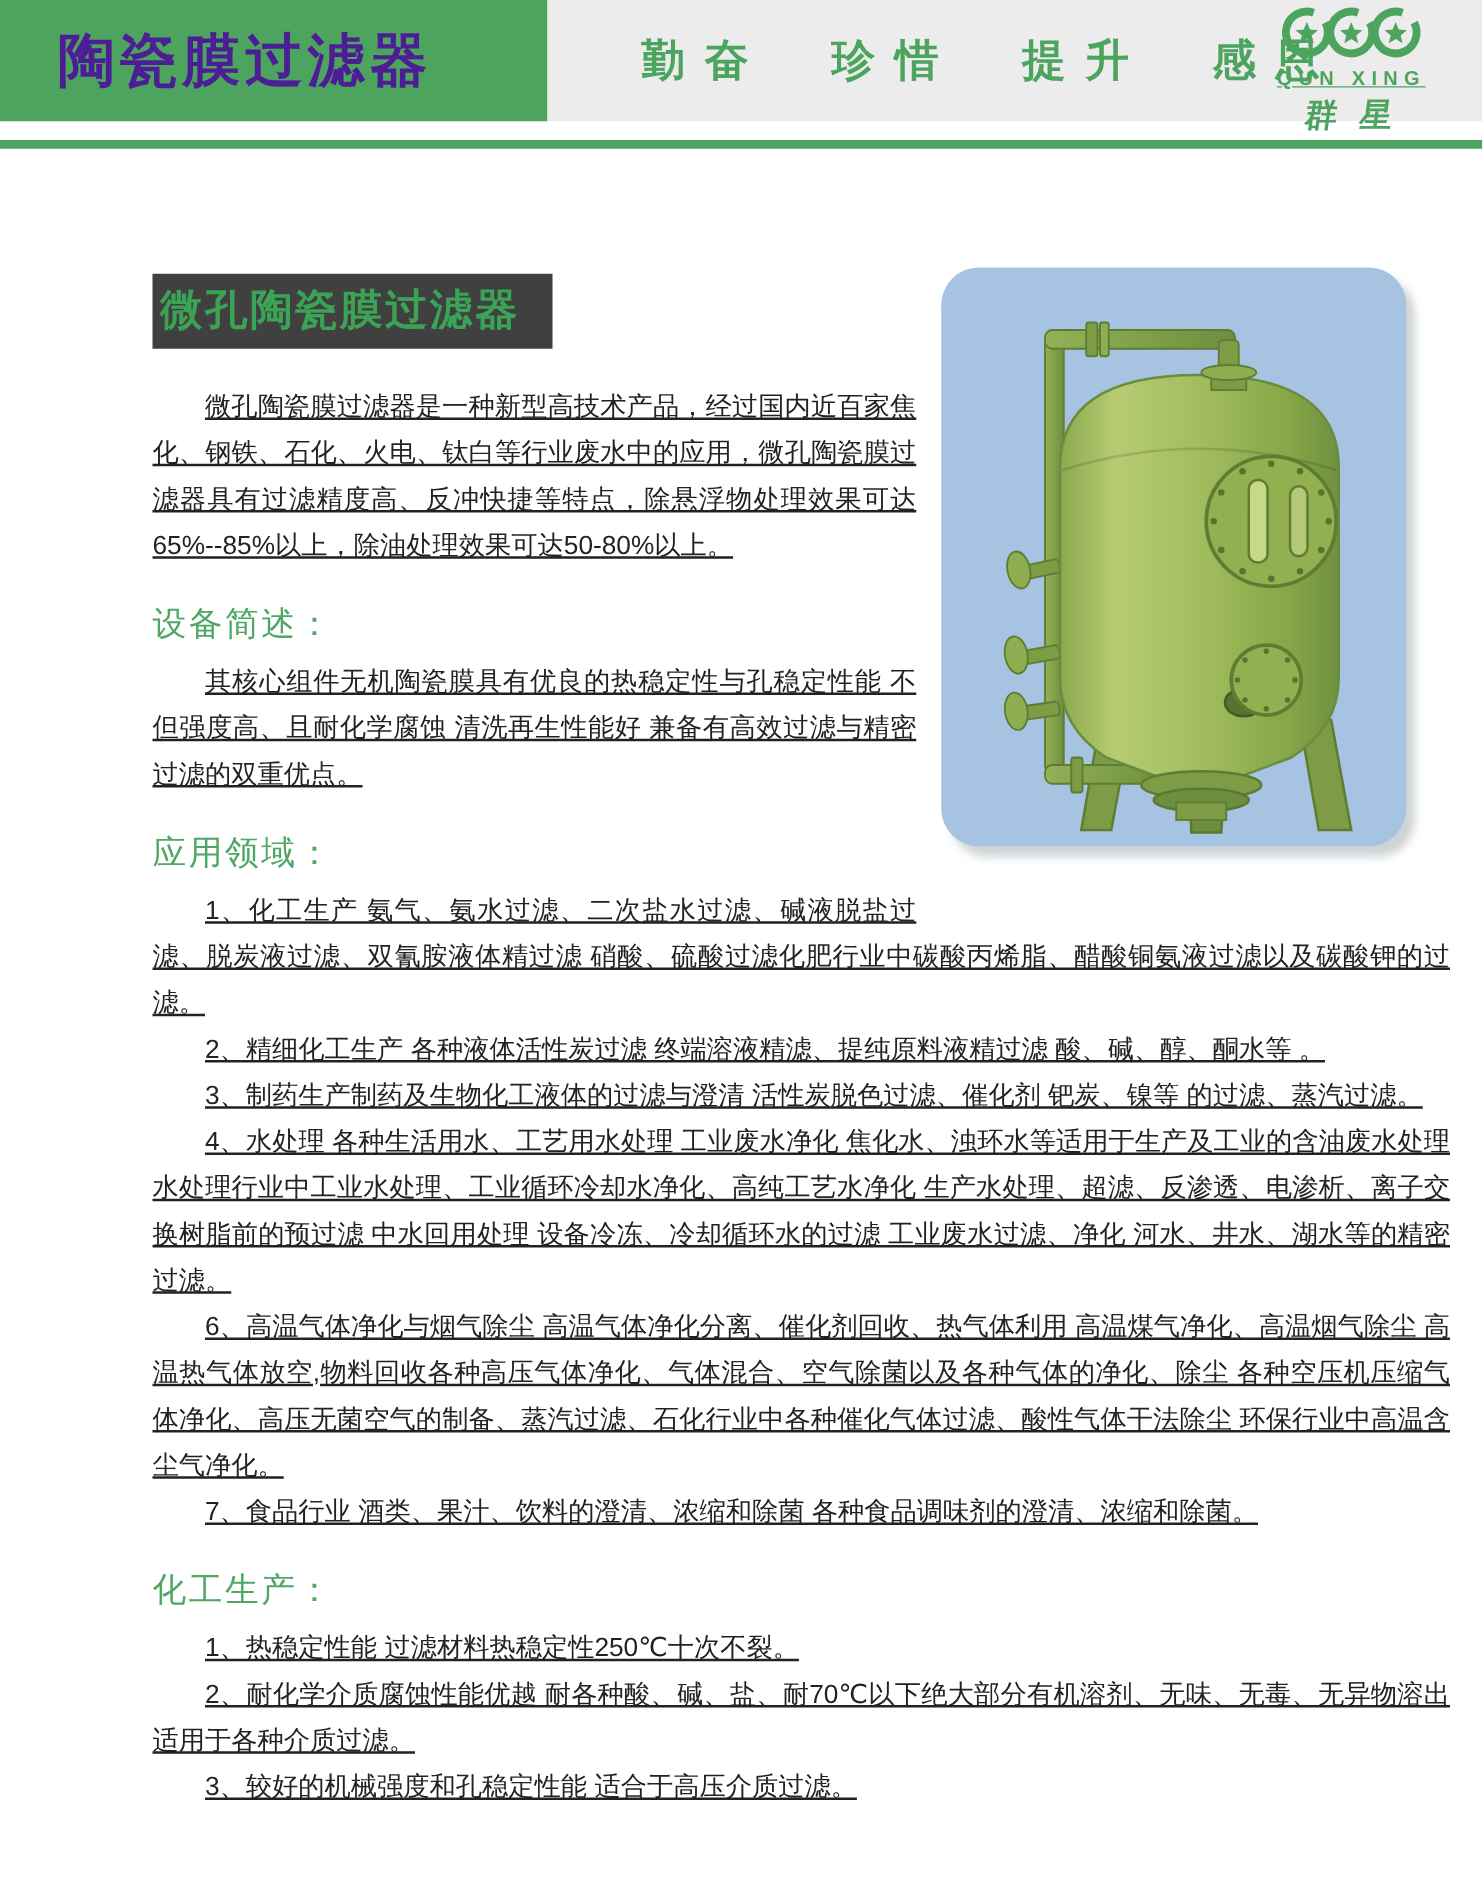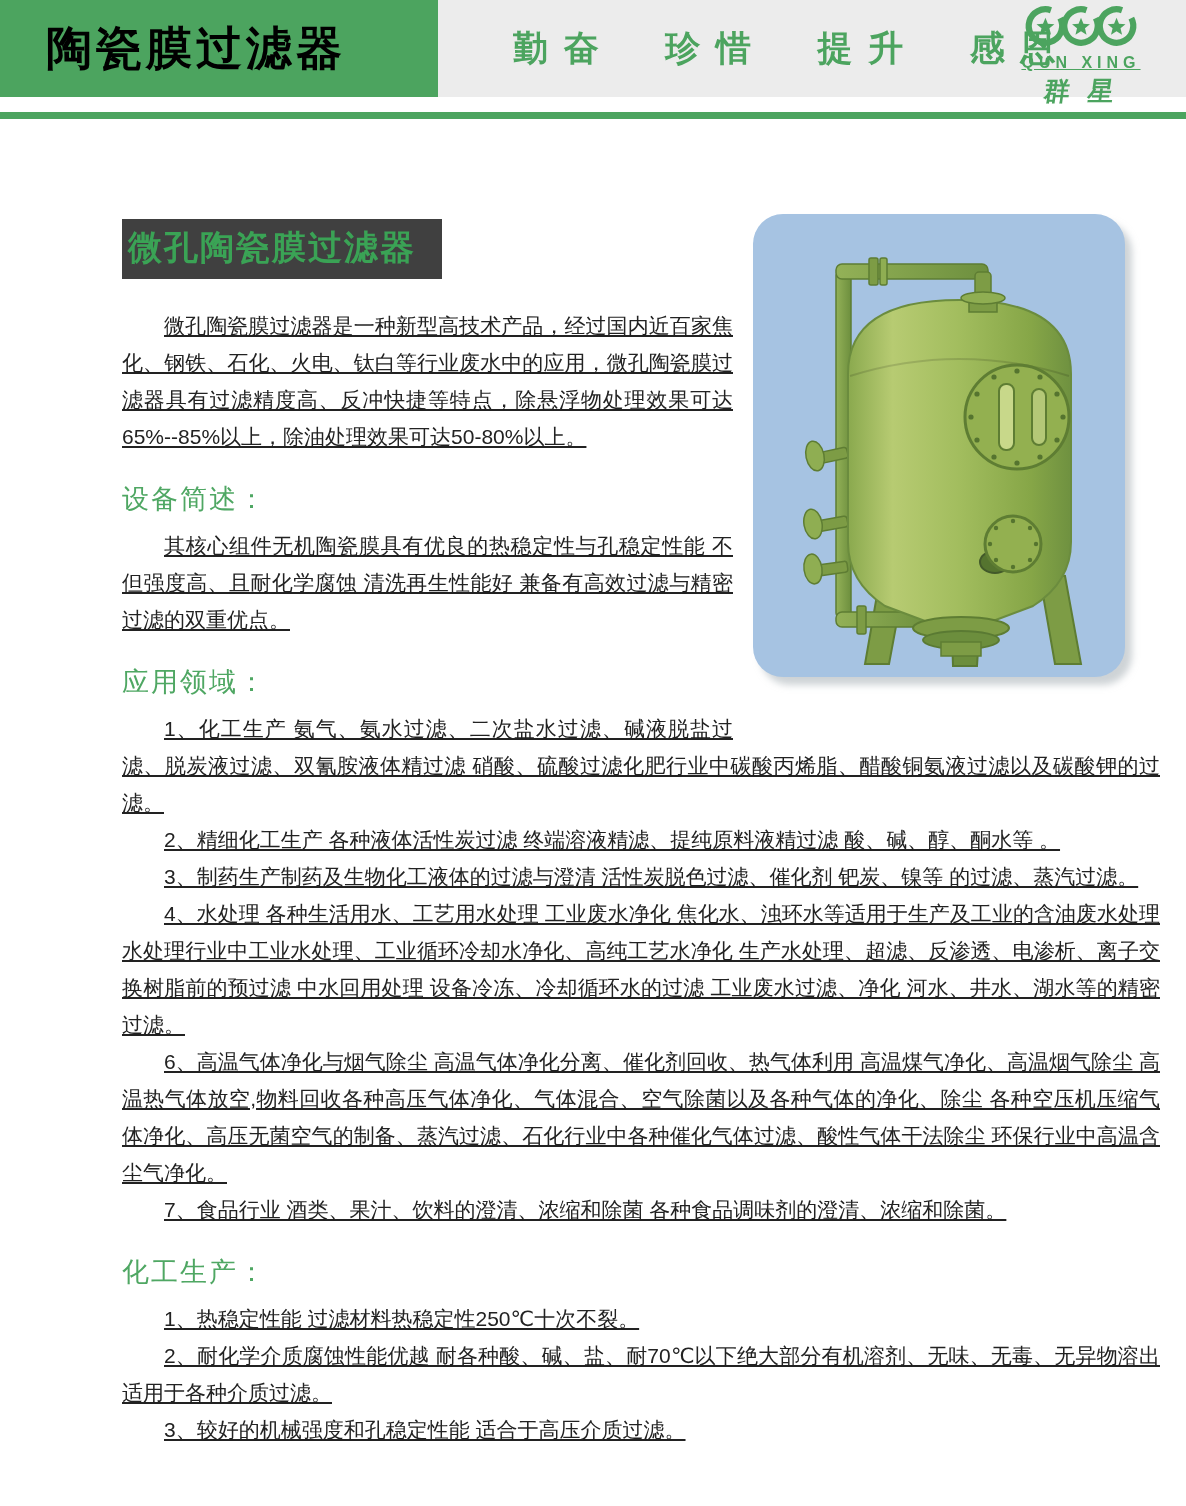--- a/index.html
+++ b/index.html
@@ -12,21 +12,21 @@
     --text-color:#222222;
   }
   *{box-sizing:border-box;margin:0;padding:0;}
   body{background:#ffffff;font-family:"Liberation Sans","DejaVu Sans",sans-serif;}
   .page{position:relative;width:1186px;min-height:1506px;background:#ffffff;overflow:hidden;}
 
   
   .header{position:relative;display:flex;height:97px;width:100%;}
   .header-green{width:438px;height:97px;background:var(--primary-green,#4ca45f);
     display:flex;align-items:center;padding-left:46px;}
-  .header-green .doc-title{color:#000000;font-size:46px;font-weight:bold;letter-spacing:4px;}
+  .header-green .doc-title{color:#4c1d95;font-size:46px;font-weight:bold;letter-spacing:4px;}
   .header-gray{flex:1;height:97px;background:var(--header-gray,#ececec);
     display:flex;align-items:center;padding-left:75px;}
   .slogan{color:var(--primary-green,#4ca45f);font-size:35px;font-weight:bold;
     font-family:"Liberation Serif","DejaVu Serif",serif;letter-spacing:0.45em;white-space:nowrap;}
   .logo{position:absolute;top:3px;right:30px;width:150px;text-align:center;color:var(--primary-green,#4ca45f);}
   .logo-en{font-size:16px;font-weight:bold;letter-spacing:5px;margin-top:1px;text-decoration:underline;}
   .logo-cn{font-size:26px;font-weight:bold;margin-top:2px;letter-spacing:18px;padding-left:14px;
     font-family:"Liberation Serif","DejaVu Serif",serif;transform:skewX(-8deg);}
   .top-rule{width:100%;height:7px;background:var(--primary-green,#4ca45f);margin-top:15px;}
 

